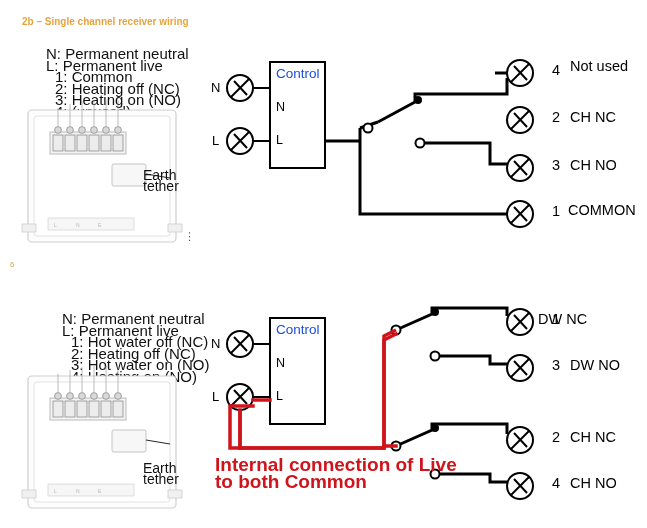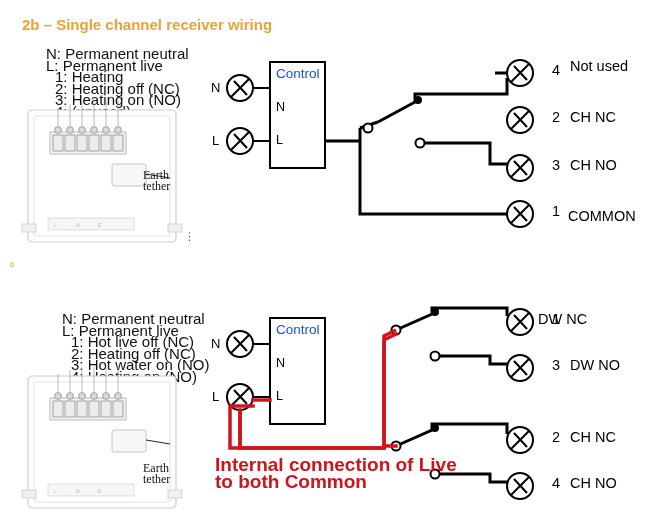--- a/index.html
+++ b/index.html
@@ -13,21 +13,21 @@
   #page {
     position: relative;
     width: 647px;
     height: 528px;
     overflow: hidden;
     background: #ffffff;
   }
   .abs { position: absolute; }
 
   .section-title {
-    font-size: 15px;
+    font-size: 10px;
     font-weight: bold;
     color: #E8A33D;
     white-space: nowrap;
   }
   .legend {
     font-size: 15px;
     color: #111111;
     line-height: 11.5px;
     white-space: nowrap;
   }
@@ -45,25 +45,24 @@
     color: #1d4ed8;
     white-space: nowrap;
   }
   .inner-label {
     font-size: 12.5px;
     color: #000;
     white-space: nowrap;
   }
 
   .earth-text {
-    font-size: 12px;
+    font-size: 14px;
     color: #111;
     line-height: 11px;
     white-space: nowrap;
-    font-family: Liberation Serif, serif;
   }
   .page-num {
     font-size: 8px;
     color: #E8A33D;
   }
   .redtext {
     color: #D0141B;
     font-weight: bold;
     font-size: 19px;
     line-height: 17px;
@@ -81,21 +80,21 @@
 </head>
 <body>
 
 <div id="page">
 
   <div class="abs section-title" style="left:22px; top:16px;">2b – Single channel receiver wiring</div>
 
   <div class="abs legend" style="left:46px; top:48px;">
     <div>N: Permanent neutral</div>
     <div>L: Permanent live</div>
-    <div class="legend-indent">1: Heating</div>
+    <div class="legend-indent">1: Common</div>
     <div class="legend-indent">2: Heating off (NC)</div>
     <div class="legend-indent">3: Heating on (NO)</div>
     <div class="legend-indent">4: (unused)</div>
   </div>
 
   <svg class="unit-img" style="left:20px; top:100px;" width="170" height="155" viewBox="0 0 170 155">
     <rect x="8" y="10" width="148" height="132" rx="4" fill="#fdfdfd" stroke="#cfcfcf" stroke-width="1.2"></rect>
     <rect x="14" y="16" width="136" height="120" rx="3" fill="#ffffff" stroke="#e2e2e2" stroke-width="1"></rect>
 
     <rect x="30" y="32" width="76" height="22" fill="#f4f4f4" stroke="#b9b9b9" stroke-width="1"></rect>
@@ -214,27 +213,27 @@
   <div class="abs term-label big" style="left:552px; top:62px;">4</div>
   <div class="abs term-label big" style="left:570px; top:58px;">Not used</div>
 
   <div class="abs term-label big" style="left:552px; top:109px;">2</div>
   <div class="abs term-label big" style="left:570px; top:109px;">CH NC</div>
 
   <div class="abs term-label big" style="left:552px; top:157px;">3</div>
   <div class="abs term-label big" style="left:570px; top:157px;">CH NO</div>
 
   <div class="abs term-label big" style="left:552px; top:203px;">1</div>
-  <div class="abs term-label big" style="left:568px; top:208px;">COMMON</div>
+  <div class="abs term-label big" style="left:568px; top:202px;">COMMON</div>
 
 
   <div class="abs legend" style="left:62px; top:313px;">
     <div>N: Permanent neutral</div>
     <div>L: Permanent live</div>
-    <div class="legend-indent">1: Hot live off (NC)</div>
+    <div class="legend-indent">1: Hot water off (NC)</div>
     <div class="legend-indent">2: Heating off (NC)</div>
     <div class="legend-indent">3: Hot water on (NO)</div>
     <div class="legend-indent">4: Heating on (NO)</div>
   </div>
 
   <svg class="unit-img" style="left:20px; top:366px;" width="170" height="155" viewBox="0 0 170 155">
     <rect x="8" y="10" width="148" height="132" rx="4" fill="#fdfdfd" stroke="#cfcfcf" stroke-width="1.2"></rect>
     <rect x="14" y="16" width="136" height="120" rx="3" fill="#ffffff" stroke="#e2e2e2" stroke-width="1"></rect>
     <rect x="30" y="32" width="76" height="22" fill="#f4f4f4" stroke="#b9b9b9" stroke-width="1"></rect>
     <g stroke="#9a9a9a" stroke-width="0.9" fill="#ececec">

